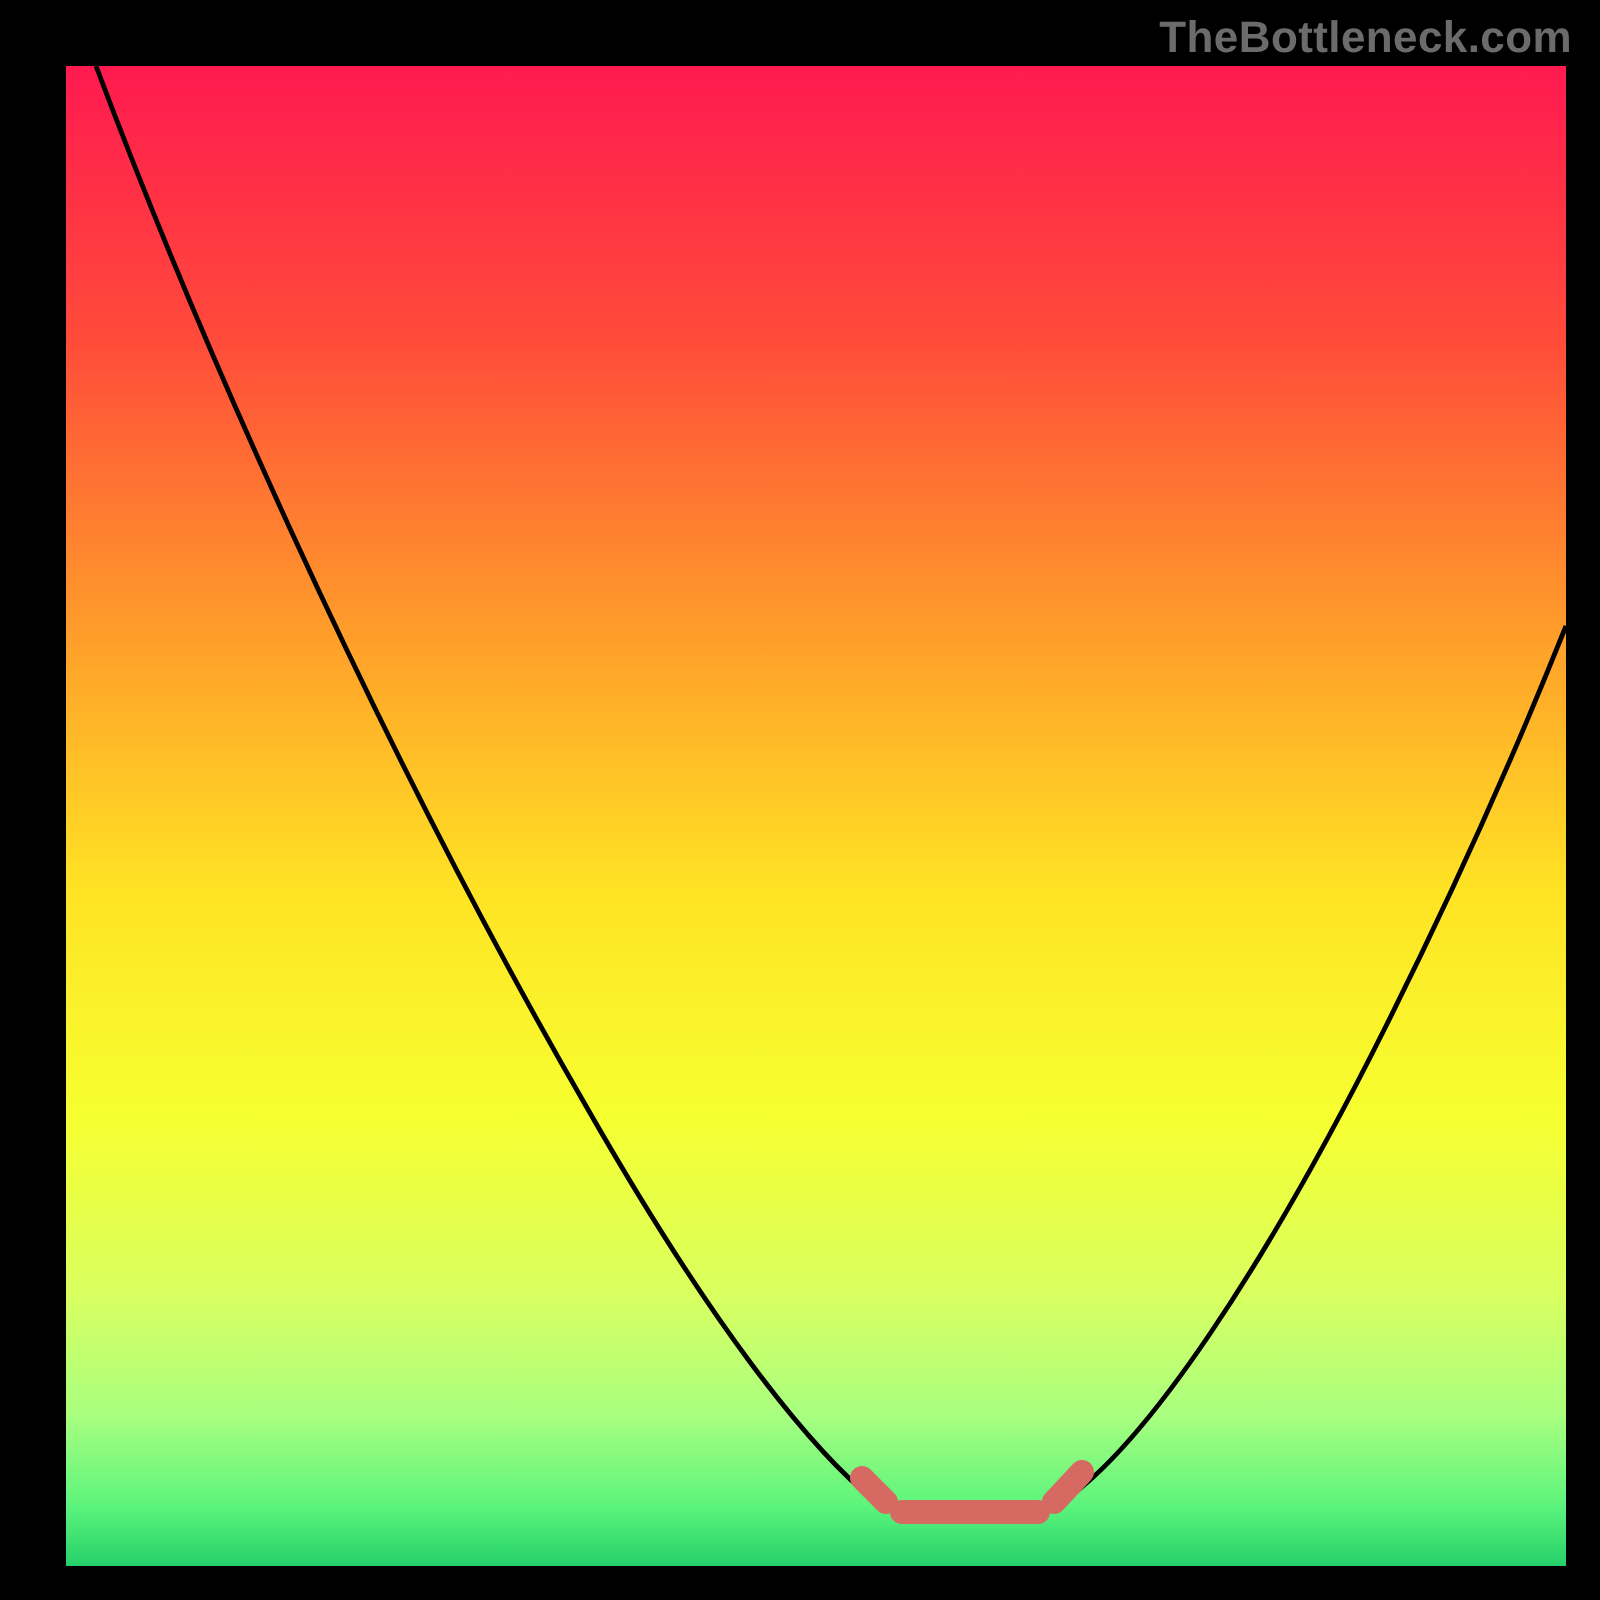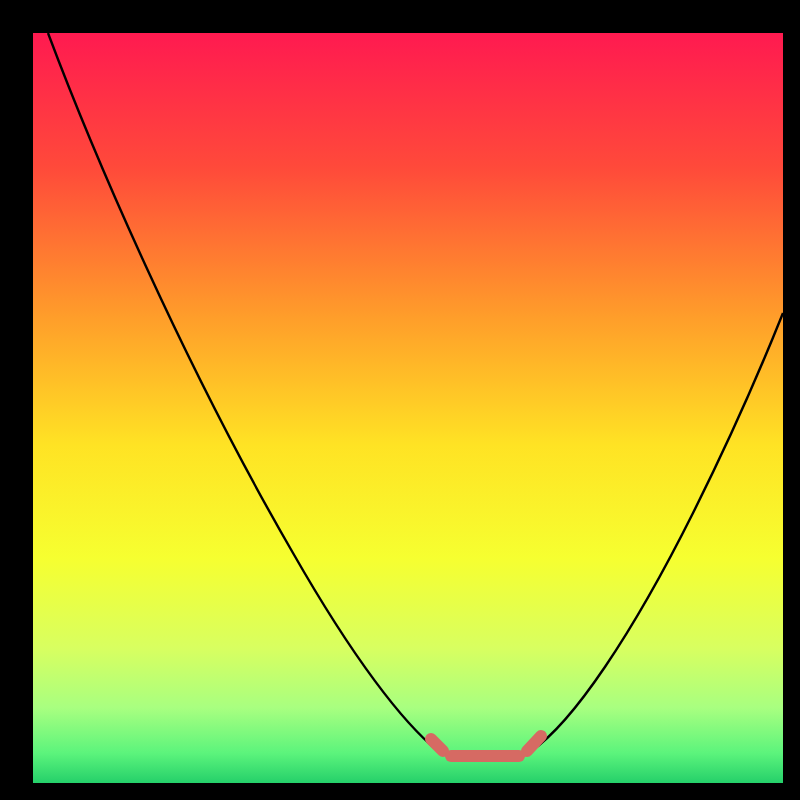--- a/index.html
+++ b/index.html
@@ -45,20 +45,21 @@
   svg.curve {
     position: absolute;
     left: 0;
     top: 0;
   }
 </style>
 </head>
 <body>
 
 <div class="frame">
+  <div class="watermark">TheBottleneck.com</div>
   <div class="plot">
 
     <svg class="bg" viewBox="0 0 750 750" preserveAspectRatio="none">
       <defs>
         <linearGradient id="g" x1="0" y1="0" x2="0" y2="1">
           <stop offset="0%" stop-color="#ff1a50"></stop>
           <stop offset="18%" stop-color="#ff4a3a"></stop>
           <stop offset="38%" stop-color="#ff9e2a"></stop>
           <stop offset="55%" stop-color="#ffe324"></stop>
           <stop offset="70%" stop-color="#f6ff30"></stop>

